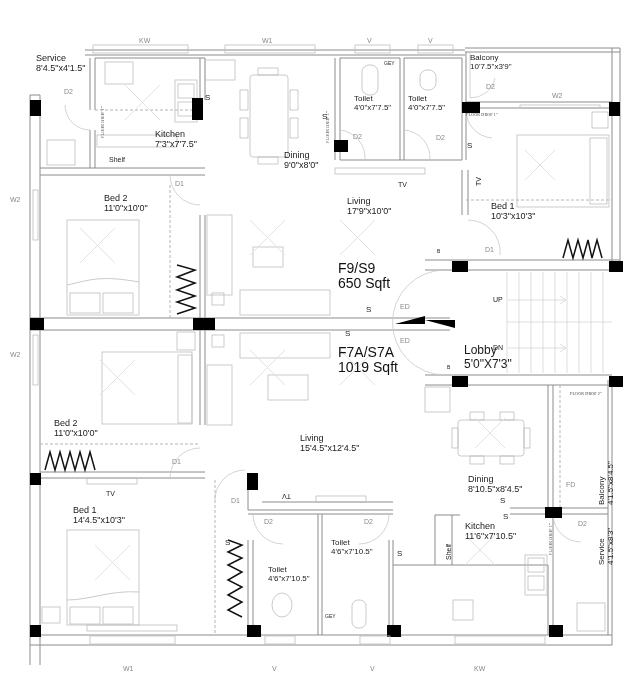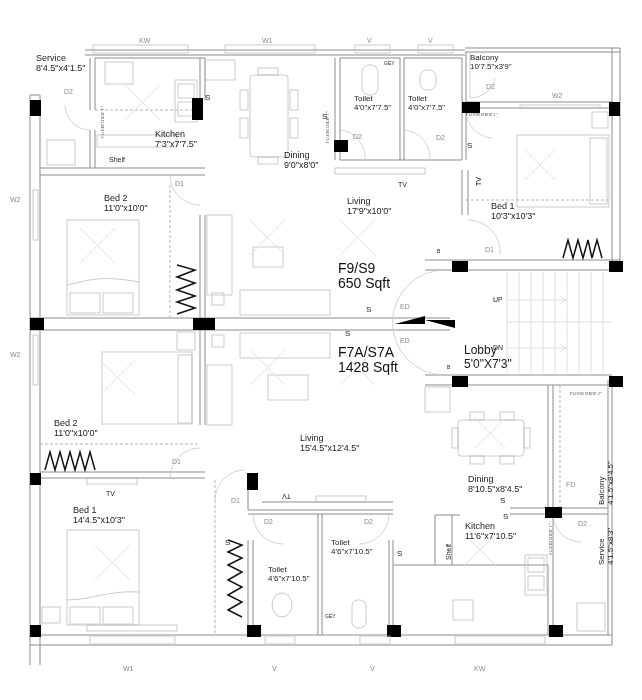--- a/index.html
+++ b/index.html
@@ -295,21 +295,21 @@
     <rect x="455" y="636" width="90" height="8"></rect>
   </g>
 </svg>
 
 <div class="lbl big" style="left:338px;top:261px;">
   <div>F9/S9</div>
   <div>650 Sqft</div>
 </div>
 <div class="lbl big" style="left:338px;top:345px;">
   <div>F7A/S7A</div>
-  <div>1428 Sqft</div>
+  <div>1019 Sqft</div>
 </div>
 
 <div class="lbl room" style="left:36px;top:53px;">
   <div>Service</div>
   <div>8'4.5"x4'1.5"</div>
 </div>
 <div class="lbl room" style="left:155px;top:129px;">
   <div>Kitchen</div>
   <div>7'3"x7'7.5"</div>
 </div>

